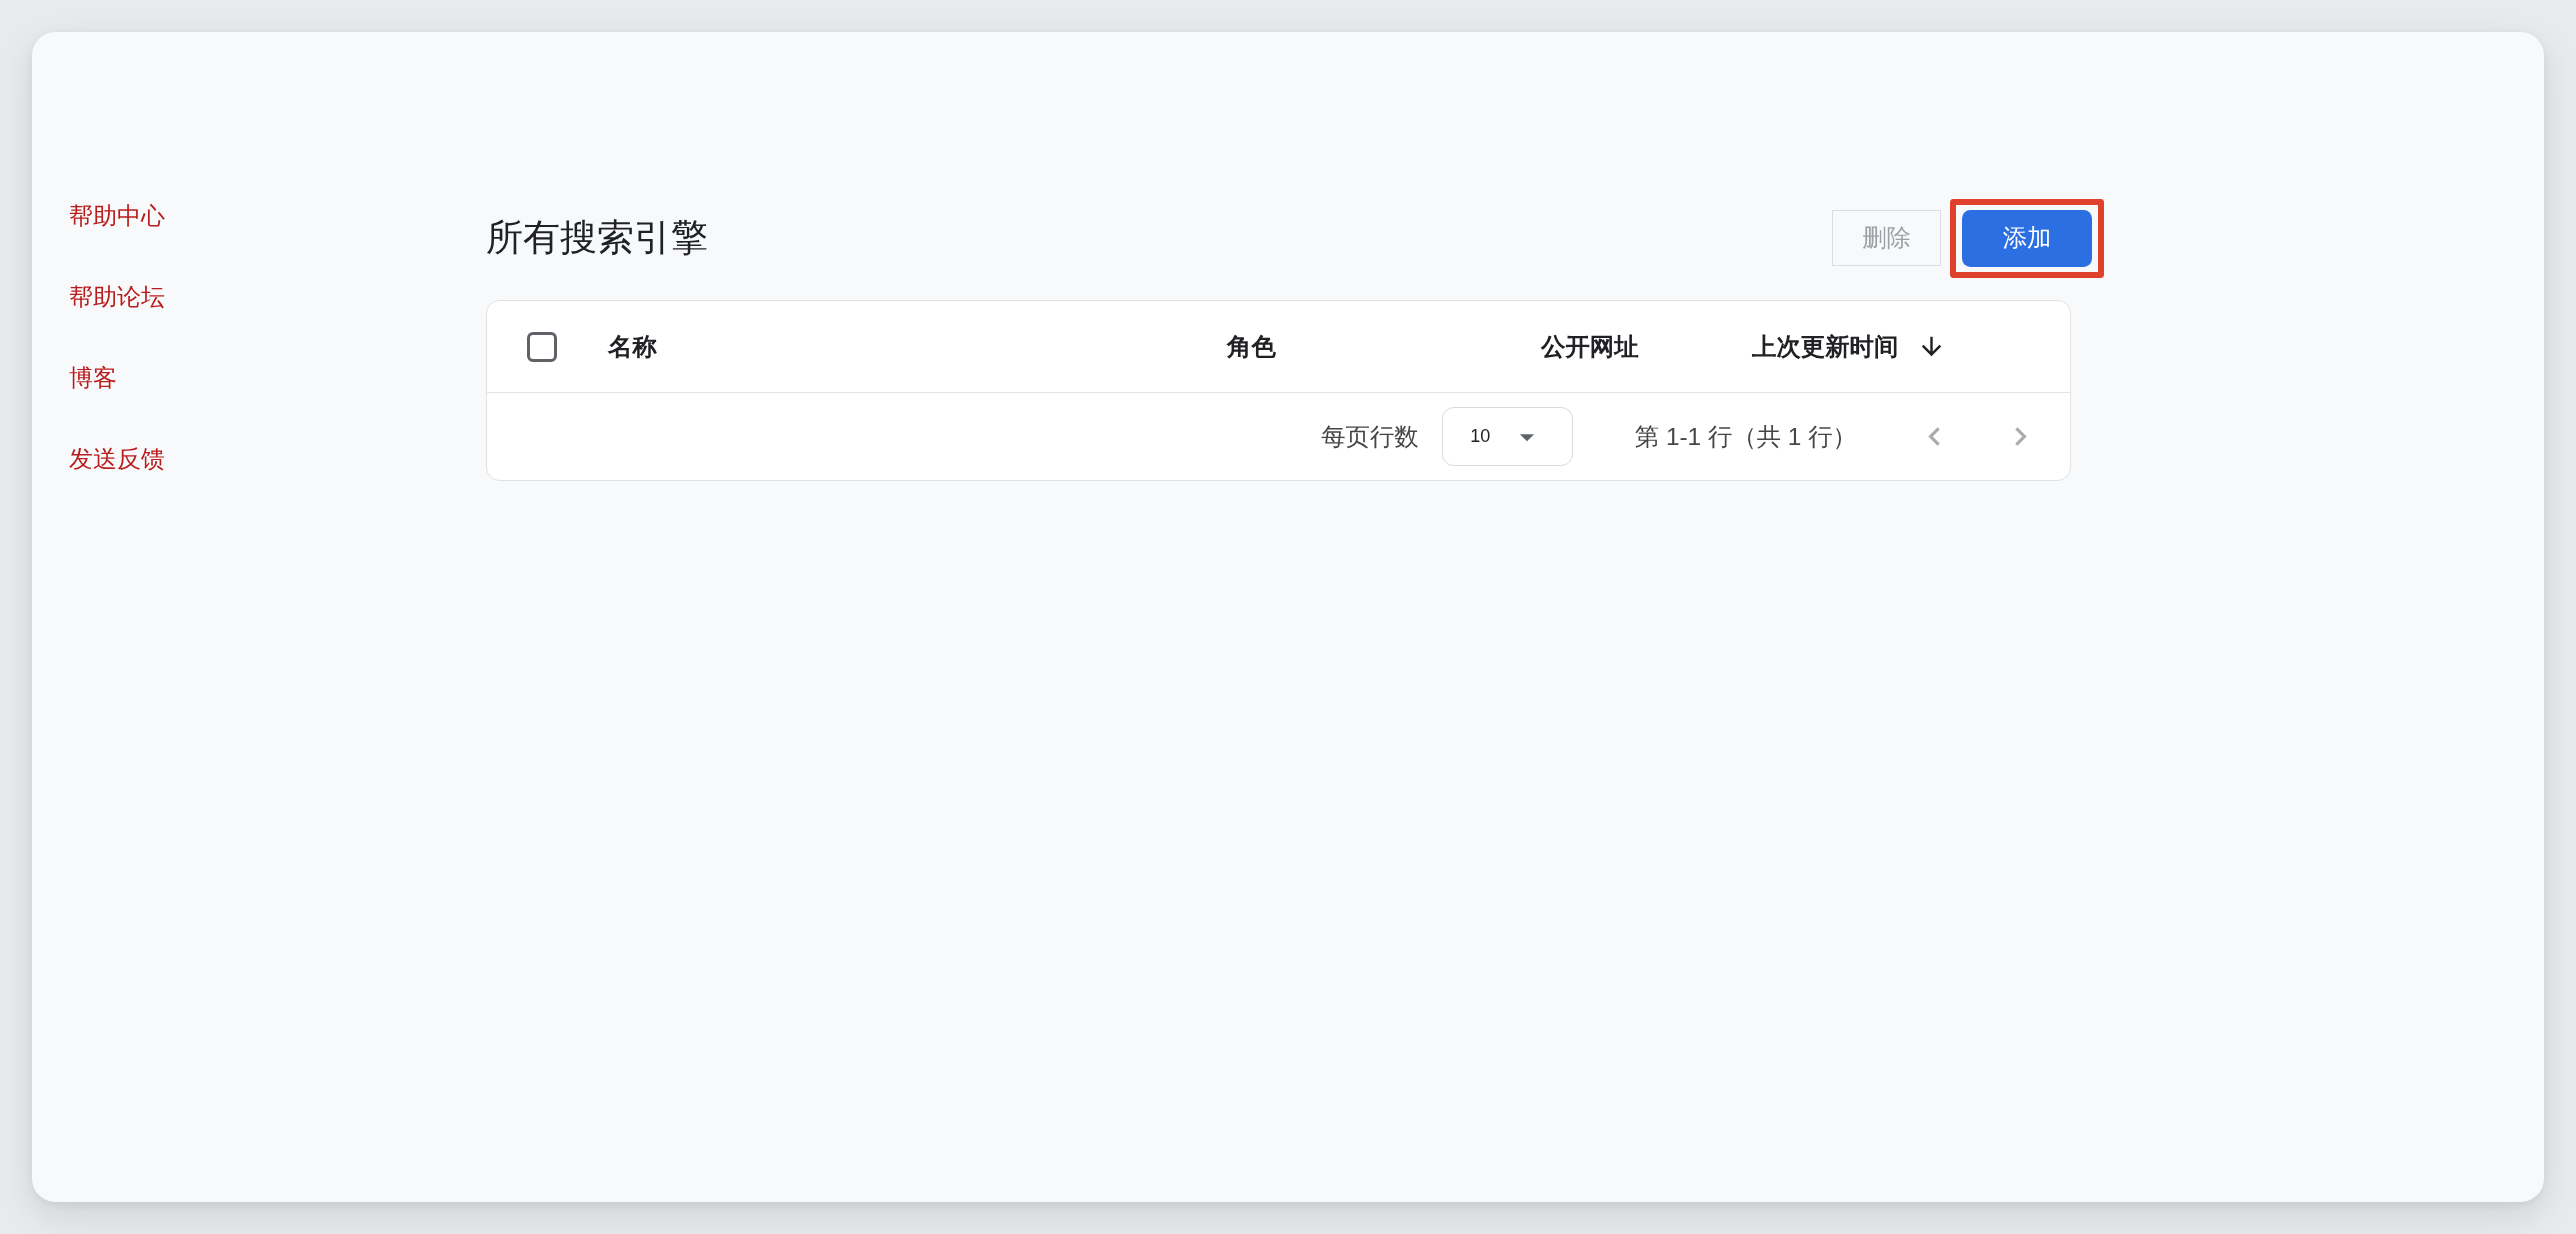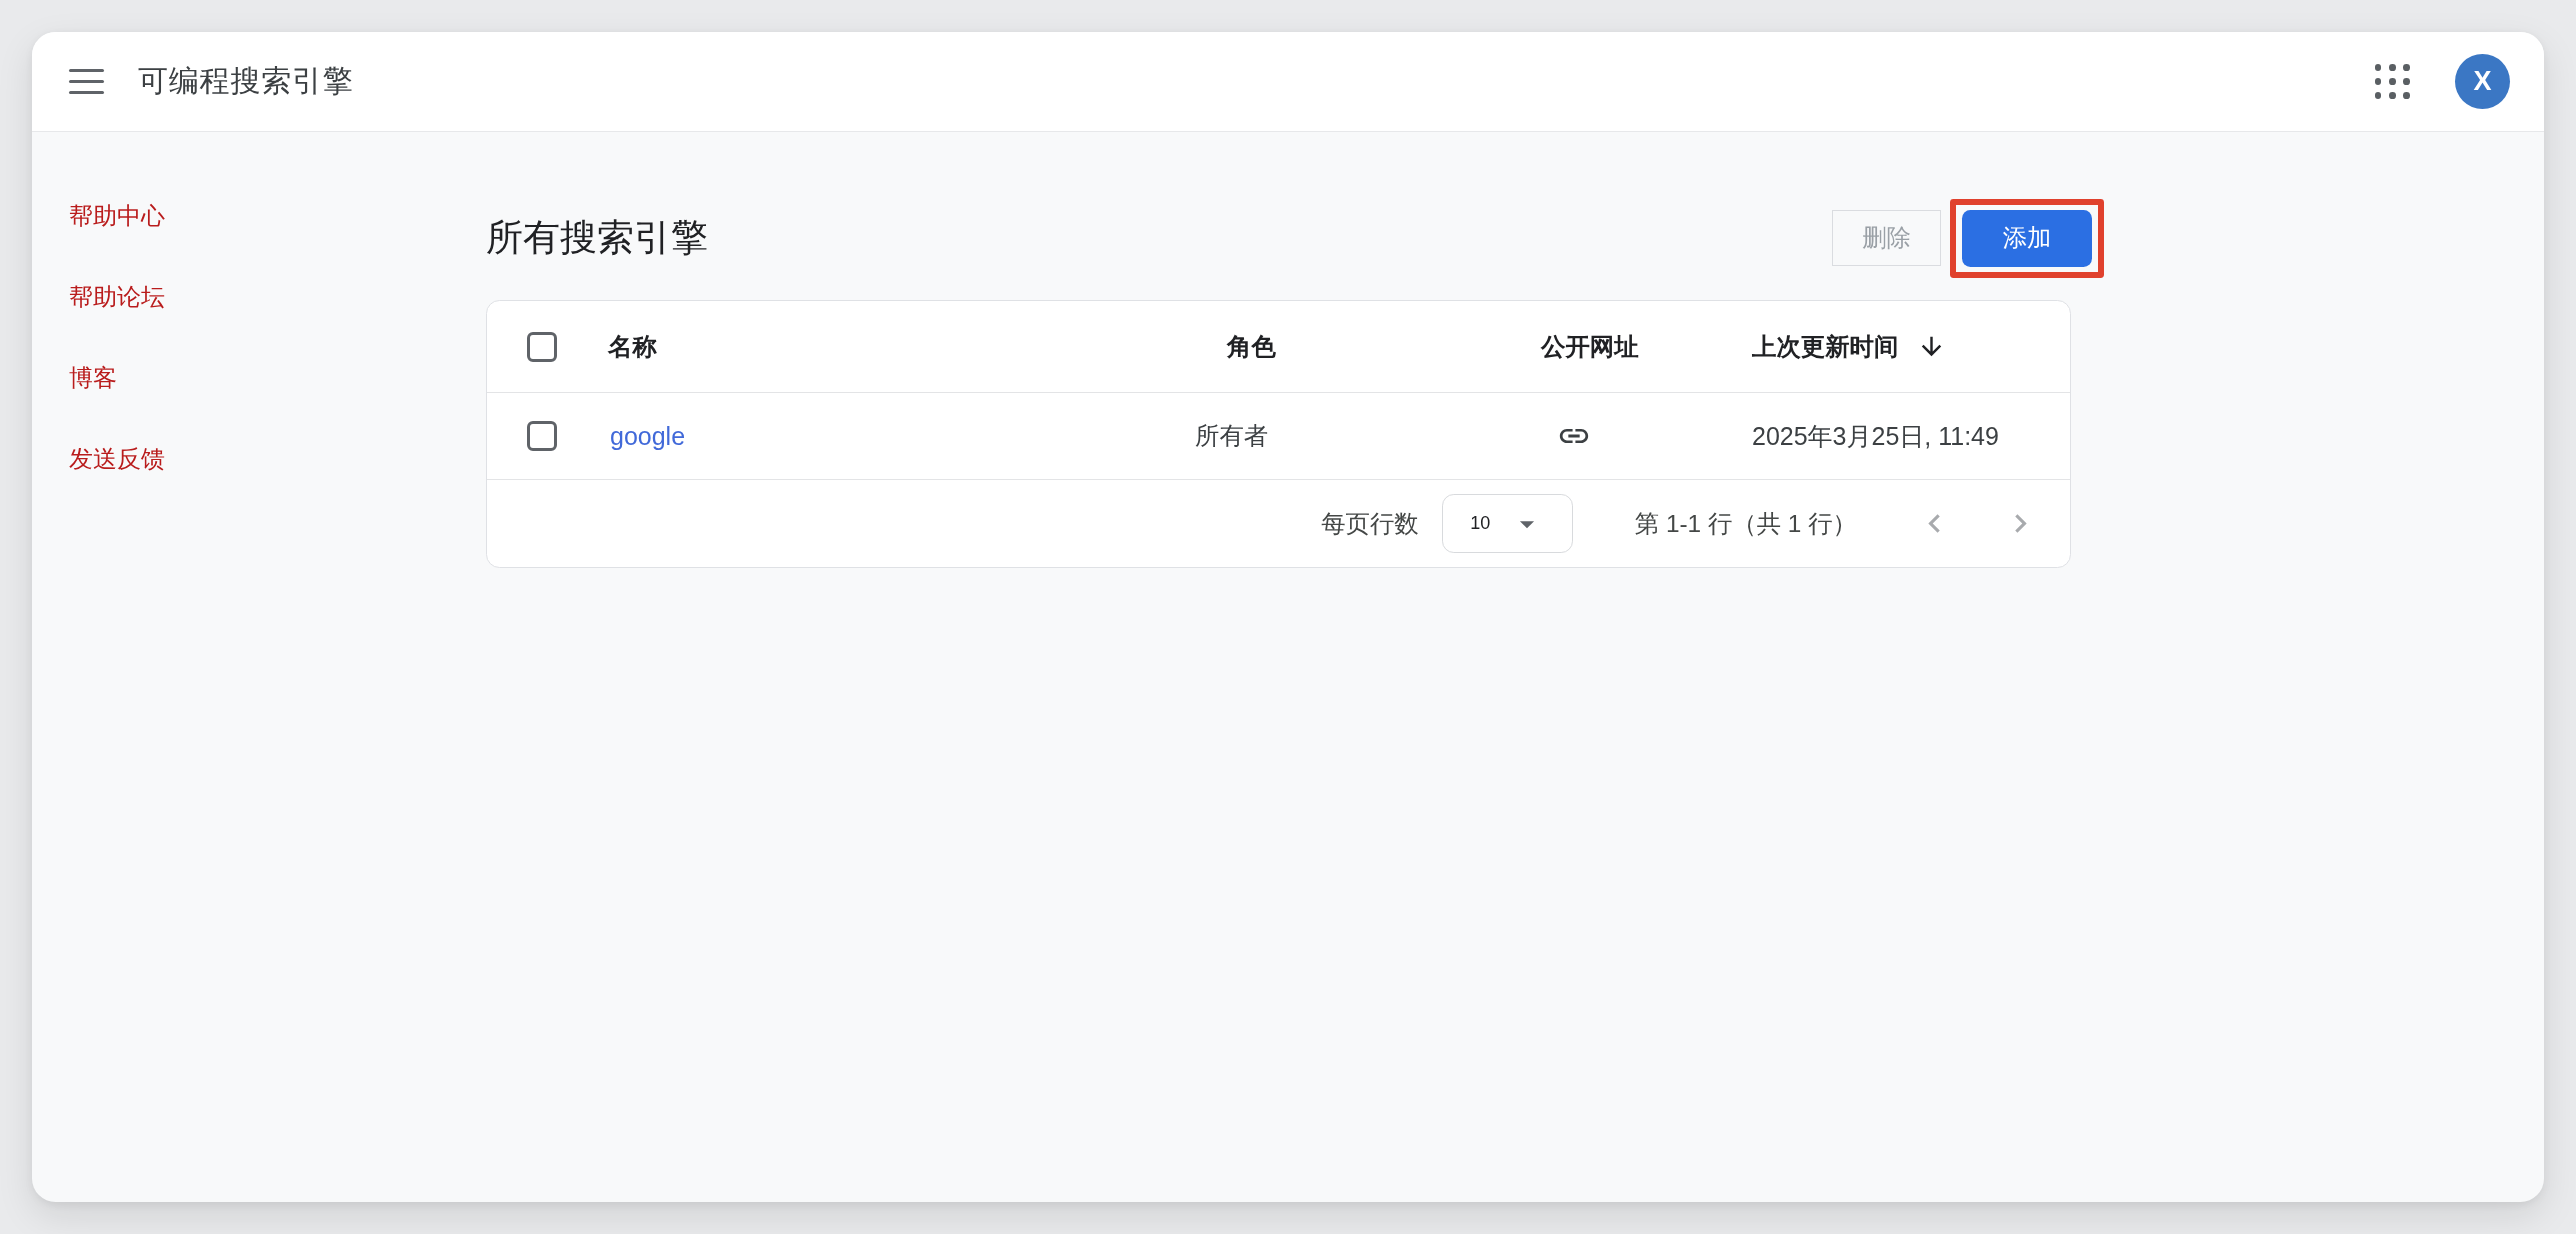--- a/index.html
+++ b/index.html
@@ -96,42 +96,20 @@
   .range-text { font-size:24.4px; color:#444746; margin-left:62px; }
   .pager { display:flex; align-items:center; margin-left:59px; gap:49px; }
   .pager button { background:none; border:none; cursor:default; height:37px; }
   svg { display:block; }
 </style>
 </head>
 <body>
 
 <div class="card">
 
-  <div class="topbar">
-    <div class="hamburger">
-      <span></span>
-        <span></span>
-        <span></span>
-    </div>
-    <div class="app-title">可编程搜索引擎</div>
-    <div class="topbar-right">
-      <div class="apps-grid">
-        <i></i>
-          <i></i>
-          <i></i>
-          <i></i>
-          <i></i>
-          <i></i>
-          <i></i>
-          <i></i>
-          <i></i>
-      </div>
-      <div class="avatar">X</div>
-    </div>
-  </div>
 
   <nav class="sidebar">
     <div class="side-item">帮助中心</div>
     <div class="side-item">帮助论坛</div>
     <div class="side-item">博客</div>
     <div class="side-item">发送反馈</div>
   </nav>
 
   <div class="main">
 
@@ -153,31 +131,20 @@
         <span class="cell col-label c-role">角色</span>
         <span class="cell col-label c-url">公开网址</span>
         <span class="cell col-label c-updated">
           <span>上次更新时间</span>
           <svg width="29" height="29" viewBox="0 0 24 24" fill="#202124">
             <path d="M20 12l-1.41-1.41L13 16.17V4h-2v12.17l-5.58-5.59L4 12l8 8 8-8z"></path>
           </svg>
         </span>
       </div>
 
-      <div class="t-row t-data">
-        <span class="cell cb"></span>
-        <a class="cell link-name">google</a>
-        <span class="cell cell-role">所有者</span>
-        <span class="cell cell-url-icon">
-          <svg width="34" height="34" viewBox="0 0 24 24" fill="#3c4043">
-            <path d="M3.9 12c0-1.71 1.39-3.1 3.1-3.1h4V7H7c-2.76 0-5 2.24-5 5s2.24 5 5 5h4v-1.9H7c-1.71 0-3.1-1.39-3.1-3.1zM8 13h8v-2H8v2zm9-6h-4v1.9h4c1.71 0 3.1 1.39 3.1 3.1s-1.39 3.1-3.1 3.1h-4V17h4c2.76 0 5-2.24 5-5s-2.24-5-5-5z"></path>
-          </svg>
-        </span>
-        <span class="cell cell-updated">2025年3月25日, 11:49</span>
-      </div>
 
       <div class="t-footer">
         <span class="rpp-label">每页行数</span>
         <div class="rpp-select">
           <span class="rpp-value">10</span>
           <svg width="34" height="34" viewBox="0 0 24 24" fill="#5f6368">
             <path d="M7 10l5 5 5-5z"></path>
           </svg>
         </div>
         <span class="range-text">第 1-1 行（共 1 行）</span>

